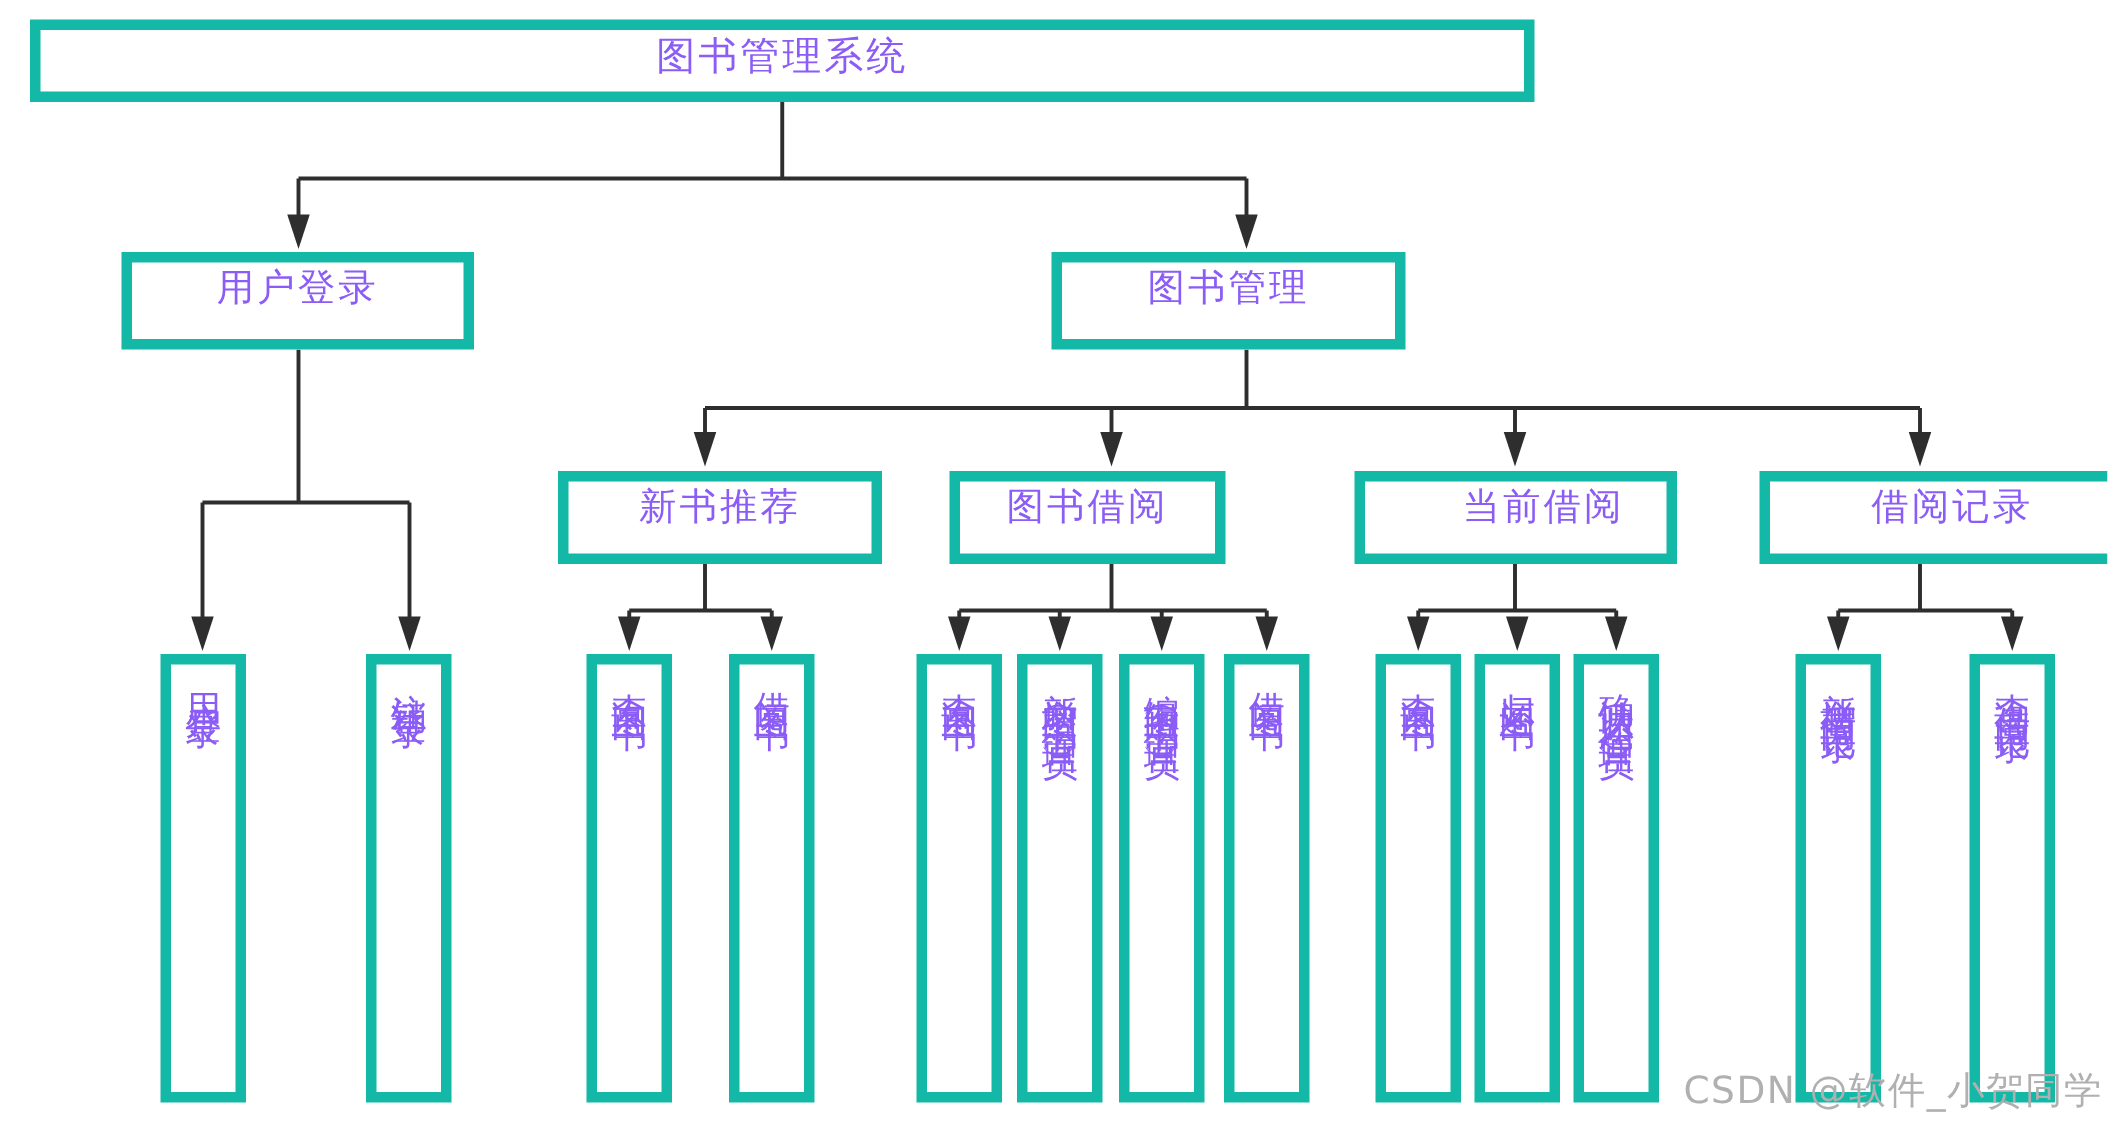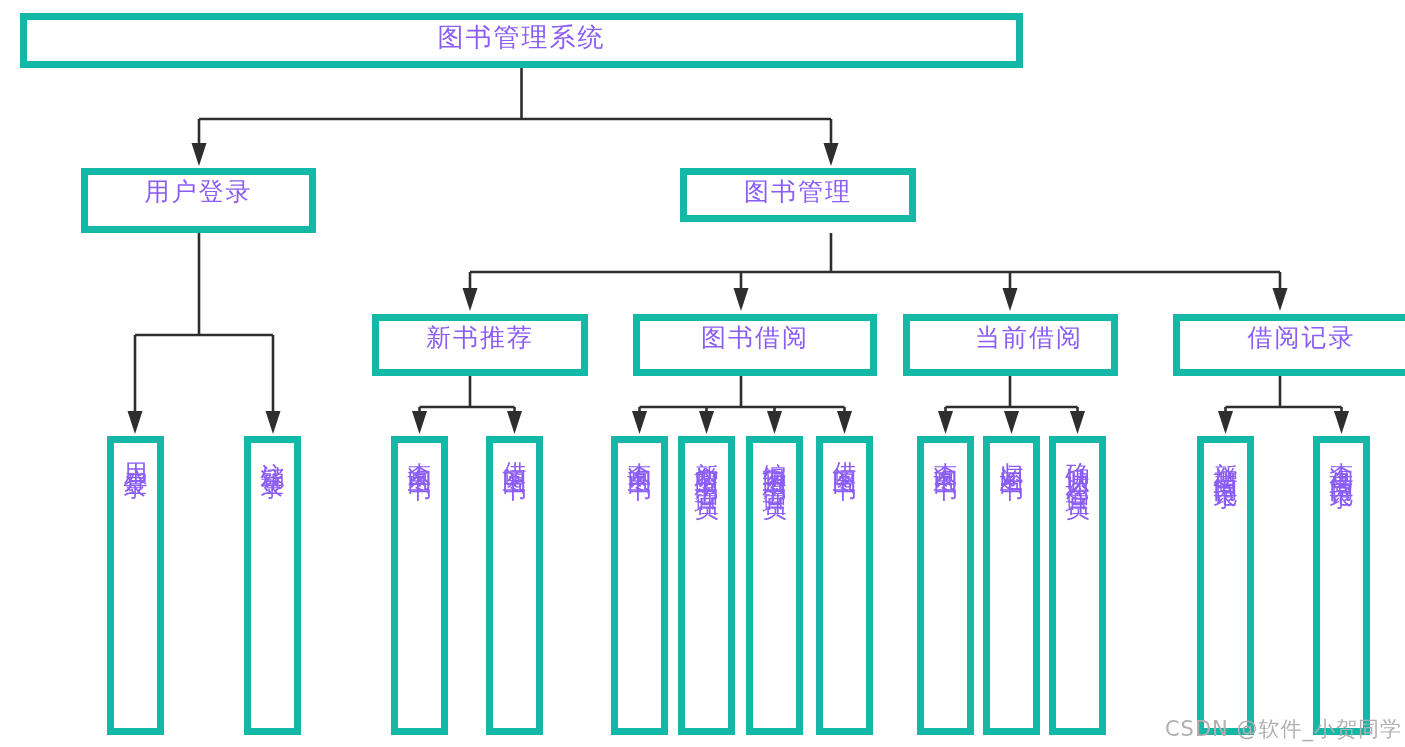--- a/index.html
+++ b/index.html
@@ -43,21 +43,21 @@
     writing-mode: vertical-rl;
     text-orientation: mixed;
     font-size: 24px;
     letter-spacing: 5px;
     line-height: 1;
   }
   .watermark {
     position: absolute;
     right: 3px;
     bottom: 4px;
-    font-size: 21px;
+    font-size: 25px;
     letter-spacing: 1px;
     color: #b0b0b0;
     z-index: 5;
     white-space: nowrap;
   }
 </style>
 </head>
 <body>
 
 <div class="canvas">
@@ -101,28 +101,28 @@
     <polygon points="1334,411 1349,411 1341.5,434"></polygon>
   </svg>
 
   <div class="box hbox root-box" style="left:20px; top:13px; width:1003px; height:55px;">
     <span>图书管理系统</span>
   </div>
 
   <div class="box hbox" style="left:81px; top:168px; width:235px; height:65px;">
     <span>用户登录</span>
   </div>
-  <div class="box hbox" style="left:680px; top:168px; width:236px; height:54px;font-family:Liberation Mono, monospace;">
+  <div class="box hbox" style="left:701px; top:168px; width:236px; height:65px;font-family:Liberation Mono, monospace;">
     <span>图书管理</span>
   </div>
 
   <div class="box hbox" style="left:372px; top:314px; width:216px; height:62px;">
     <span>新书推荐</span>
   </div>
-  <div class="box hbox" style="left:633px; top:314px; width:244px; height:62px;">
+  <div class="box hbox" style="left:633px; top:314px; width:184px; height:62px;">
     <span>图书借阅</span>
   </div>
   <div class="box hbox" style="left:903px; top:314px; width:215px; height:62px;padding-left:37px;">
     <span>当前借阅</span>
   </div>
   <div class="box hbox" style="left:1173px; top:314px; width:257px; height:62px;">
     <span>借阅记录</span>
   </div>
 
   <div class="box leaf" style="left:107px;">

